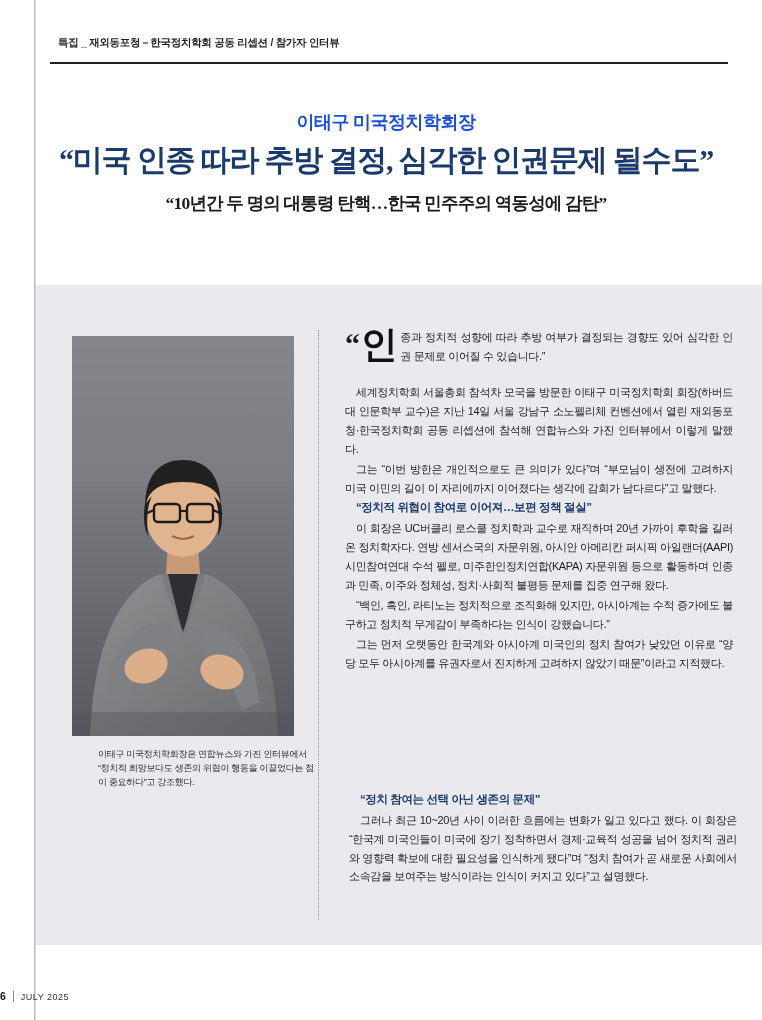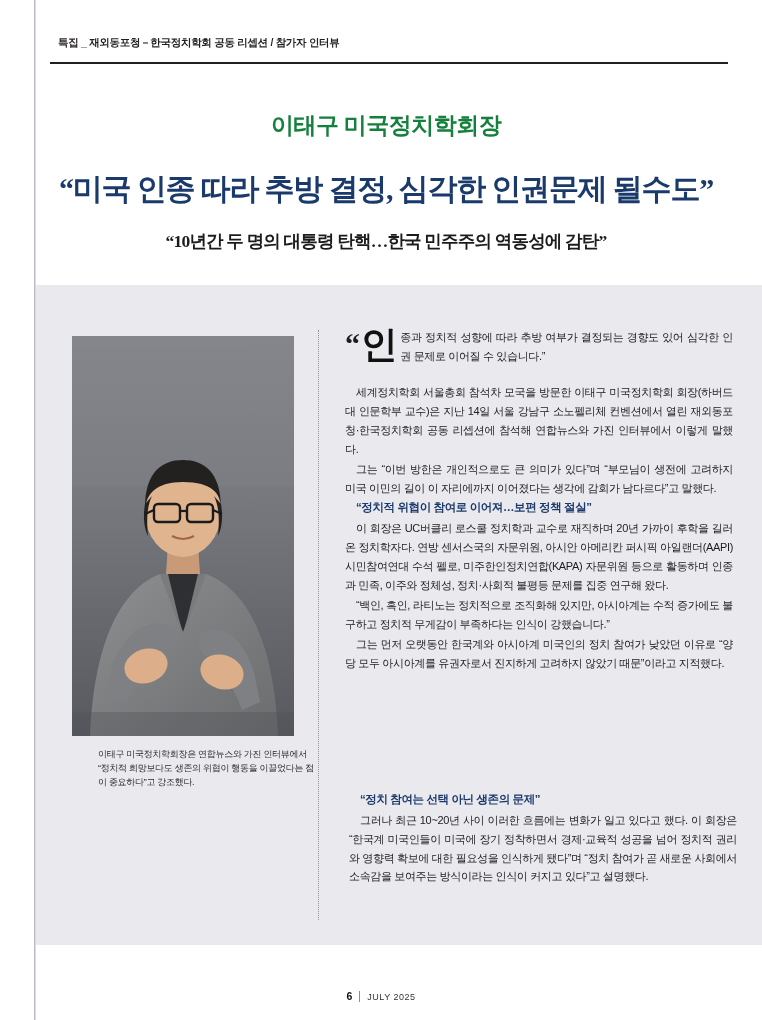--- a/index.html
+++ b/index.html
@@ -60,41 +60,41 @@
   
   .title-block {
     position: absolute;
     left: 36px;
     top: 110px;
     width: 700px;
     text-align: center;
   }
   .title-sub-top {
     font-family: "Liberation Serif", serif;
-    font-size: 23px;
-    font-weight: bold;
-    color: #15803d;
+    font-size: 18px;
+    font-weight: bold;
+    color: #1d4ed8;
     letter-spacing: -0.5px;
   }
   .title-main {
     font-family: "Liberation Serif", serif;
     font-size: 30px;
     font-weight: bold;
     color: #1a3a6b;
     letter-spacing: -1.2px;
-    margin-top: 28px;
+    margin-top: 6px;
     white-space: nowrap;
   }
   .title-deck {
     font-family: "Liberation Serif", serif;
     font-size: 17.5px;
     font-weight: bold;
     color: #1b1b1b;
     letter-spacing: -0.8px;
-    margin-top: 19px;
+    margin-top: 10px;
   }
 
   
   .panel {
     position: absolute;
     left: 36px;
     top: 285px;
     width: 726px;
     height: 660px;
     background: #e9e9ee;
@@ -201,21 +201,21 @@
     margin: 0 0 1px 0;
     text-indent: 11px;
   }
 
   
   .footer {
     position: absolute;
     left: 0;
     top: 990px;
     width: 762px;
-    text-align: center;
+    text-align: left;
     font-size: 9.5px;
     color: #333;
   }
   .footer .pg {
     font-weight: bold;
     font-size: 10.5px;
     color: #111;
   }
   .footer .bar {
     display: inline-block;

